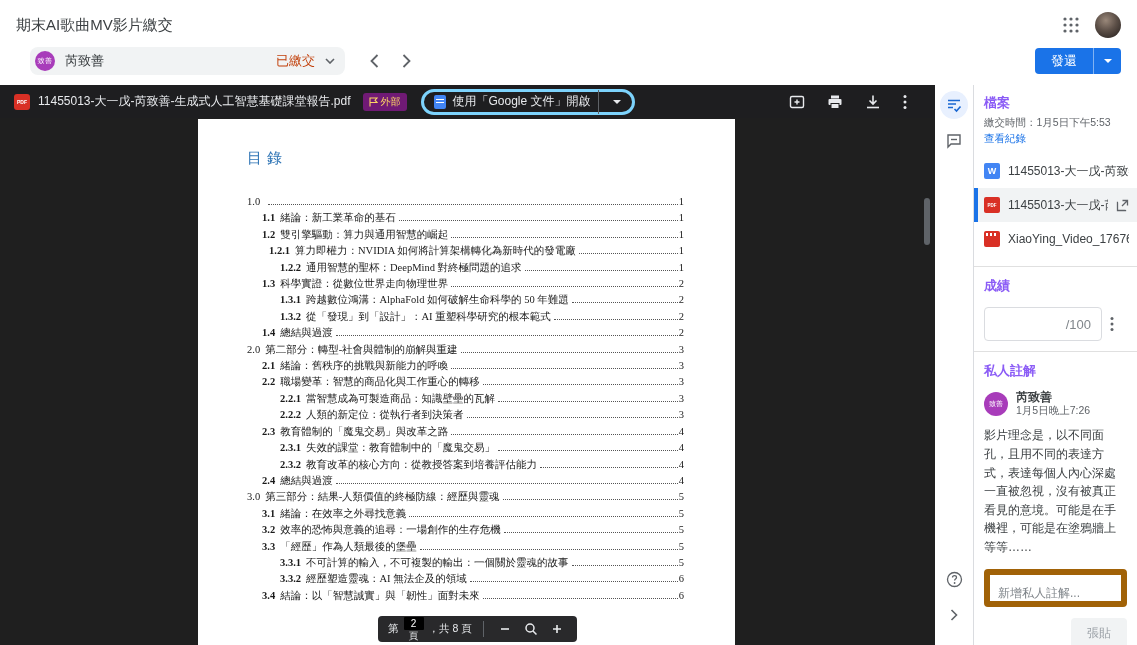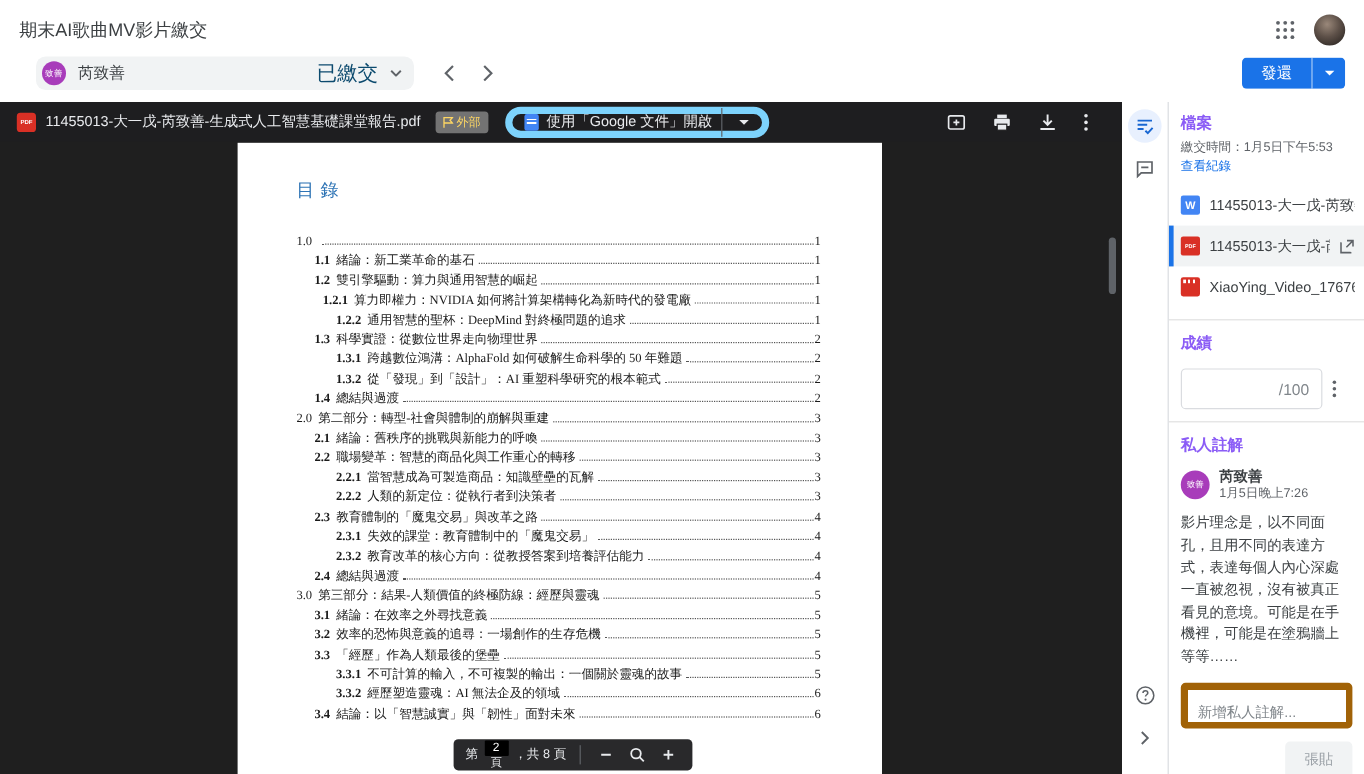--- a/index.html
+++ b/index.html
@@ -15,42 +15,42 @@
   .apps-grid { width:20px; height:20px; cursor:pointer; display:flex; align-items:center; justify-content:center; }
   .user-avatar { width:26px; height:26px; border-radius:50%;
     background:radial-gradient(circle at 42% 32%, #9a887a 0%, #5d5048 45%, #2b2522 90%); cursor:pointer; }
 
   .chip-row { display:flex; align-items:center; padding:5px 16px 0 30px; }
   .student-chip { width:315px; height:28px; background:#f1f3f4; border-radius:8px;
     display:flex; align-items:center; gap:10px; padding:0 10px 0 5px; cursor:pointer; }
   .chip-avatar { width:20px; height:20px; border-radius:50%; background:#a83cba; color:#fff;
     font-size:7px; display:flex; align-items:center; justify-content:center; letter-spacing:0.5px; }
   .chip-name { font-size:13px; color:#3c4043; }
-  .chip-status { margin-left:auto; font-size:17px; color:#0c4a6e; }
+  .chip-status { margin-left:auto; font-size:13px; color:#c2410c; }
   .nav-arrow { width:26px; height:26px; border:none; background:transparent; color:#5f6368;
     cursor:pointer; display:flex; align-items:center; justify-content:center; }
   .nav-arrow.prev { margin-left:16px; } .nav-arrow.next { margin-left:6px; }
   .chip-row .spacer { flex:1; }
   .return-split { display:flex; height:26px; border-radius:4px; overflow:hidden; }
   .return-main { background:#1a73e8; color:#fff; border:none; font-size:13px; padding:0 16px; cursor:pointer; }
   .return-caret { background:#1a73e8; border:none; border-left:1px solid rgba(255,255,255,0.45);
     width:28px; cursor:pointer; display:flex; align-items:center; justify-content:center; }
 
   
   .main { flex:1; display:flex; min-height:0; }
 
   
   .viewer { width:935px; flex:0 0 auto; background:#1f1f1f; position:relative; overflow:hidden; }
   .viewer-toolbar { height:33px; background:#1e1e20; display:flex; align-items:center; padding:0 14px; gap:8px; }
   .pdficon { width:16px; height:16px; border-radius:3px; background:#d93025; color:#fff;
     font-size:5px; font-weight:bold; display:flex; align-items:center; justify-content:center; flex:0 0 auto; }
   .fname { color:#e8eaed; font-size:12px; white-space:nowrap; }
-  .ext-badge { display:flex; align-items:center; gap:3px; background:#737373; color:#fdd663;
+  .ext-badge { display:flex; align-items:center; gap:3px; background:#701a75; color:#fdd663;
     font-size:10px; border-radius:3px; padding:2px 6px; margin-left:4px; }
-  .open-pill { display:flex; align-items:center; gap:7px; border:6px solid #7dd3fc; border-radius:14px;
+  .open-pill { display:flex; align-items:center; gap:7px; border:3px solid #7dd3fc; border-radius:14px;
     height:26px; padding:0 4px 0 10px; color:#e8eaed; font-size:12px; cursor:pointer; margin-left:6px; white-space:nowrap; }
   .docs-icon { width:12px; height:14px; background:#4285f4; border-radius:2px; position:relative; flex:0 0 auto; }
   .docs-icon::after { content:""; position:absolute; left:2px; right:2px; top:4px; height:6px;
     background:repeating-linear-gradient(#fff 0 1px, transparent 1px 3px); }
   .pill-divider { width:1px; height:24px; background:#5f6368; }
   .toolbar-right { margin-left:auto; display:flex; align-items:center; gap:22px; padding-right:14px; }
   .tb-btn { background:none; border:none; cursor:pointer; color:#e8eaed; display:flex; align-items:center; }
 
   .page { position:absolute; left:198px; top:34px; width:537px; height:720px; background:#fff;
     padding:30px 51px 0 49px; font-family:"Liberation Serif", serif; }

